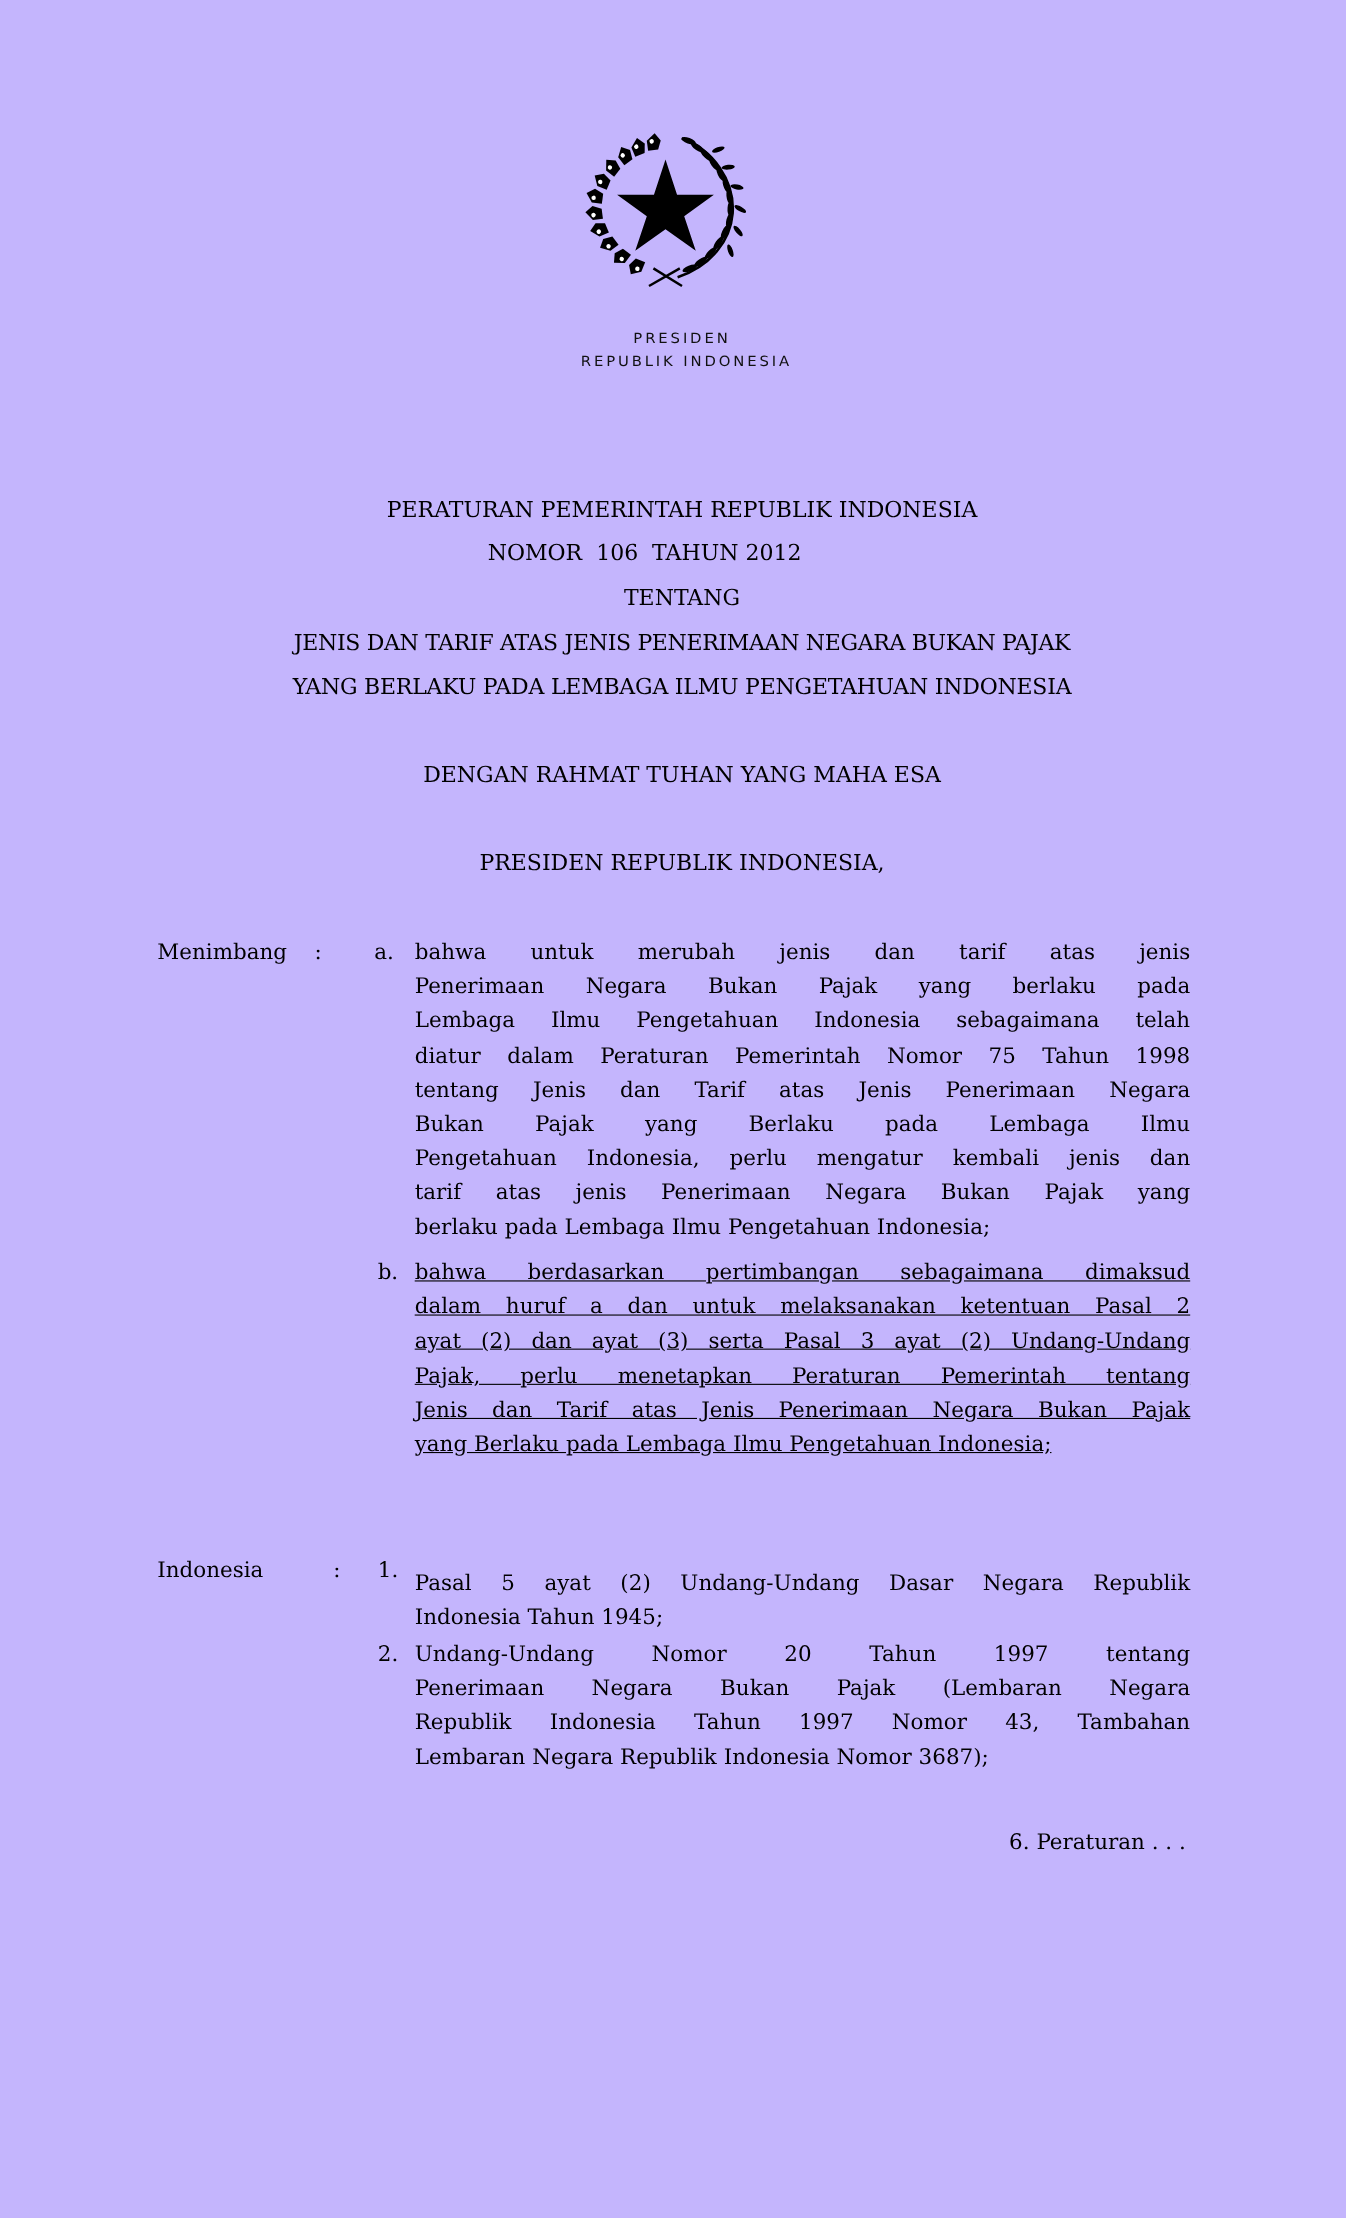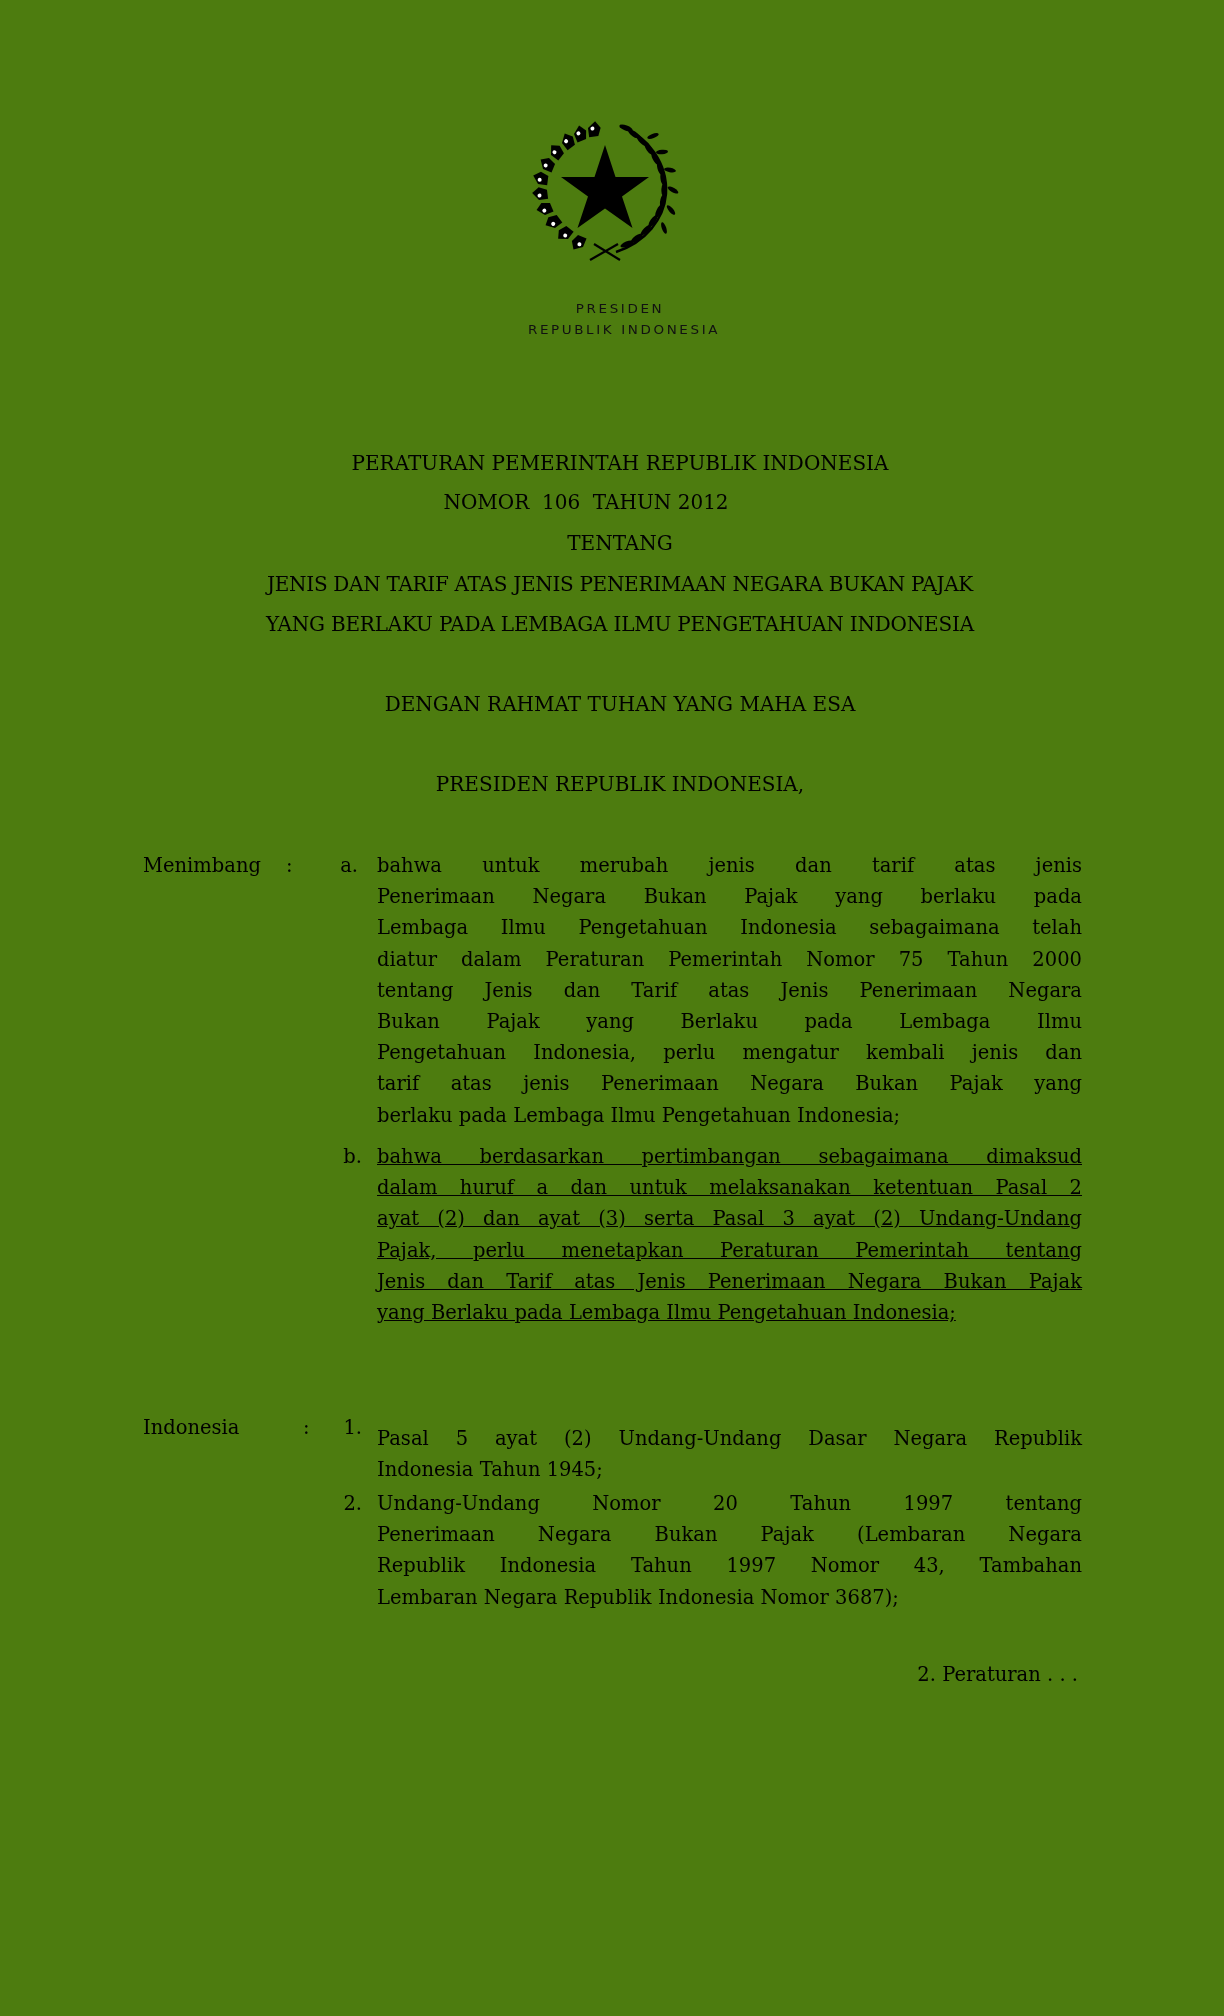--- a/index.html
+++ b/index.html
@@ -1,17 +1,17 @@
 <!DOCTYPE html>
 <html><head>
 <meta charset="utf-8">
 <style>
   html, body { margin: 0; padding: 0; background: #ffffff; }
   body { width: 1224px; height: 2016px; position: relative; overflow: hidden; color: #000; }
-  .page { position: absolute; left: 0; top: 0; width: 1224px; height: 2016px; background: #4d7c0f; }
+  .page { position: absolute; left: 0; top: 0; width: 1224px; height: 2016px; background: #c4b5fd; }
 
   .emblem { position: absolute; left: 528px; top: 114px; width: 154px; height: 148px; }
   .emblem svg { width: 100%; height: 100%; display: block; }
 
   .presiden-label {
     position: absolute; left: 0; width: 1224px; text-align: center;
     font-family: "DejaVu Sans", sans-serif; font-size: 13.5px; letter-spacing: 2.6px;
     line-height: 20px; color: #111; transform: scaleY(0.95); padding-left: 12px;
   }
   .pl-1 { top: 298px; padding-left: 8px; }
@@ -143,21 +143,21 @@
 
   <div class="body-text">
     <span class="row-label" style="top:850px;">Menimbang</span>
     <span class="row-colon" style="top:850px; left:286px;">:</span>
 
     <span class="item-num" style="top:850px; left:318px;">a.</span>
     <div class="para" style="top:850px;">
       <span class="ln">bahwa untuk merubah jenis dan tarif atas jenis</span>
       <span class="ln">Penerimaan Negara Bukan Pajak yang berlaku pada</span>
       <span class="ln">Lembaga Ilmu Pengetahuan Indonesia sebagaimana telah</span>
-      <span class="ln">diatur dalam Peraturan Pemerintah Nomor 75 Tahun 2000</span>
+      <span class="ln">diatur dalam Peraturan Pemerintah Nomor 75 Tahun 1998</span>
       <span class="ln">tentang Jenis dan Tarif atas Jenis Penerimaan Negara</span>
       <span class="ln">Bukan Pajak yang Berlaku pada Lembaga Ilmu</span>
       <span class="ln">Pengetahuan Indonesia, perlu mengatur kembali jenis dan</span>
       <span class="ln">tarif atas jenis Penerimaan Negara Bukan Pajak yang</span>
       <span class="ln last">berlaku pada Lembaga Ilmu Pengetahuan Indonesia;</span>
     </div>
 
     <span class="item-num" style="top:1141px; left:322px;">b.</span>
     <div class="para" style="top:1141px;text-decoration:underline;">
       <span class="ln">bahwa berdasarkan pertimbangan sebagaimana dimaksud</span>
@@ -180,16 +180,16 @@
     </div>
 
     <span class="item-num" style="top:1488px; left:322px;">2.</span>
     <div class="para" style="top:1488px;">
       <span class="ln">Undang-Undang Nomor 20 Tahun 1997 tentang</span>
       <span class="ln">Penerimaan Negara Bukan Pajak (Lembaran Negara</span>
       <span class="ln">Republik Indonesia Tahun 1997 Nomor 43, Tambahan</span>
       <span class="ln last">Lembaran Negara Republik Indonesia Nomor 3687);</span>
     </div>
 
-    <span class="continuation" style="top:1659px;">2. Peraturan . . .</span>
+    <span class="continuation" style="top:1659px;">6. Peraturan . . .</span>
   </div>
 
 </div>
 
 </body></html>

